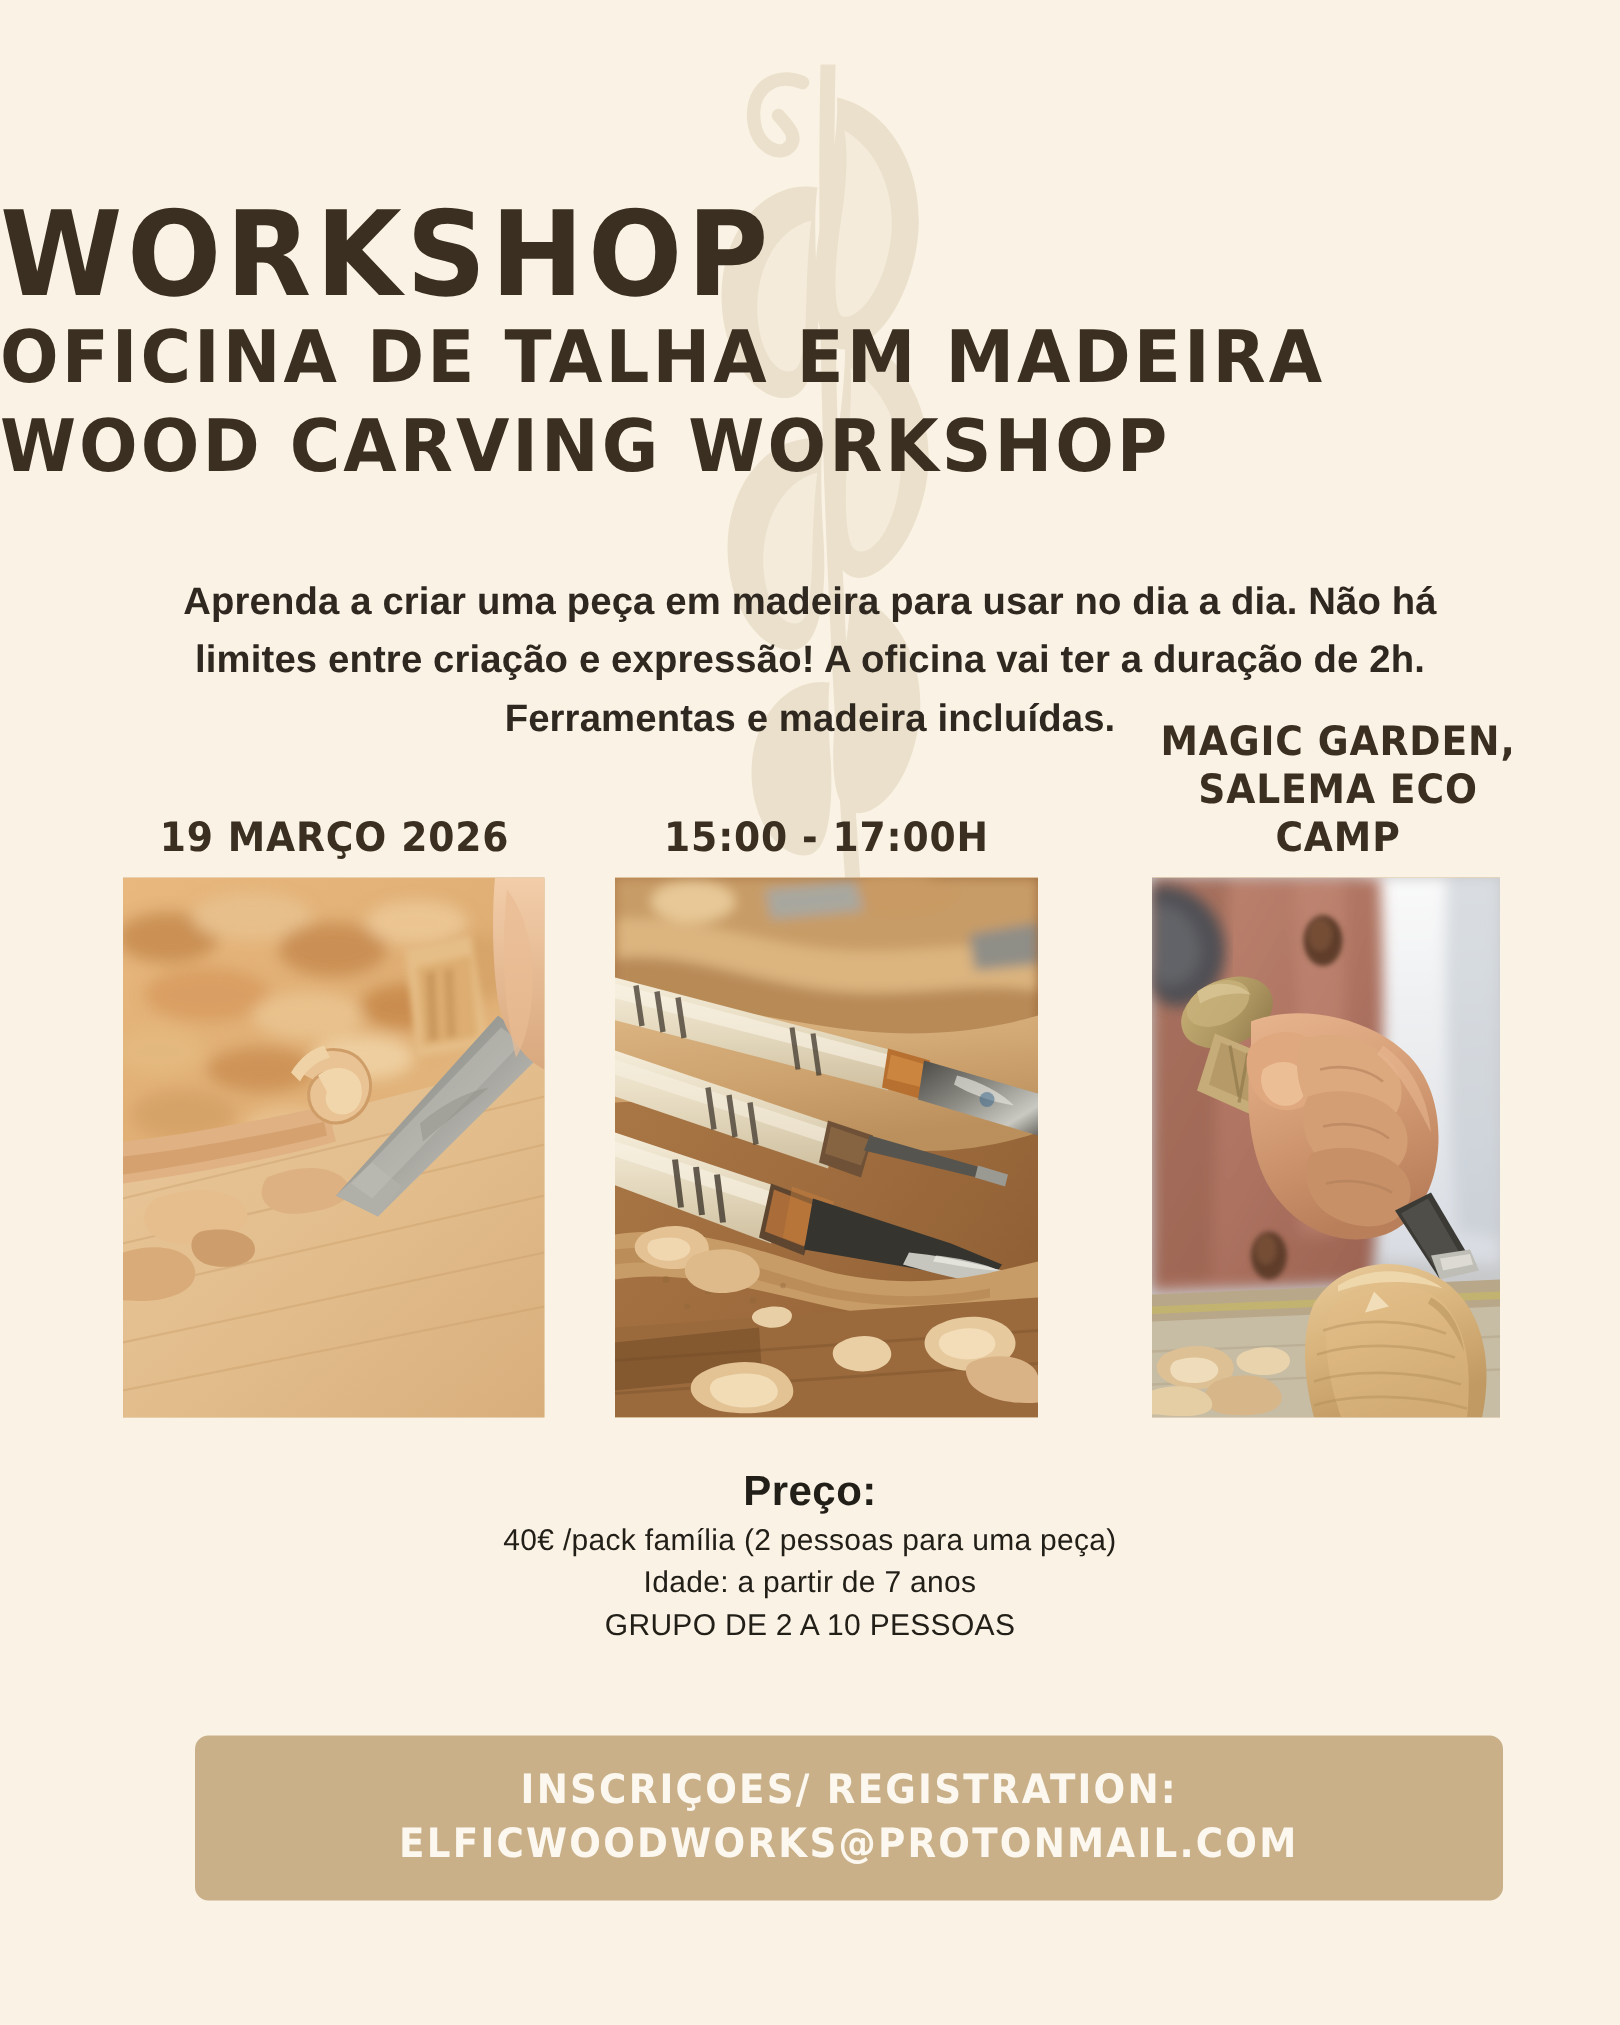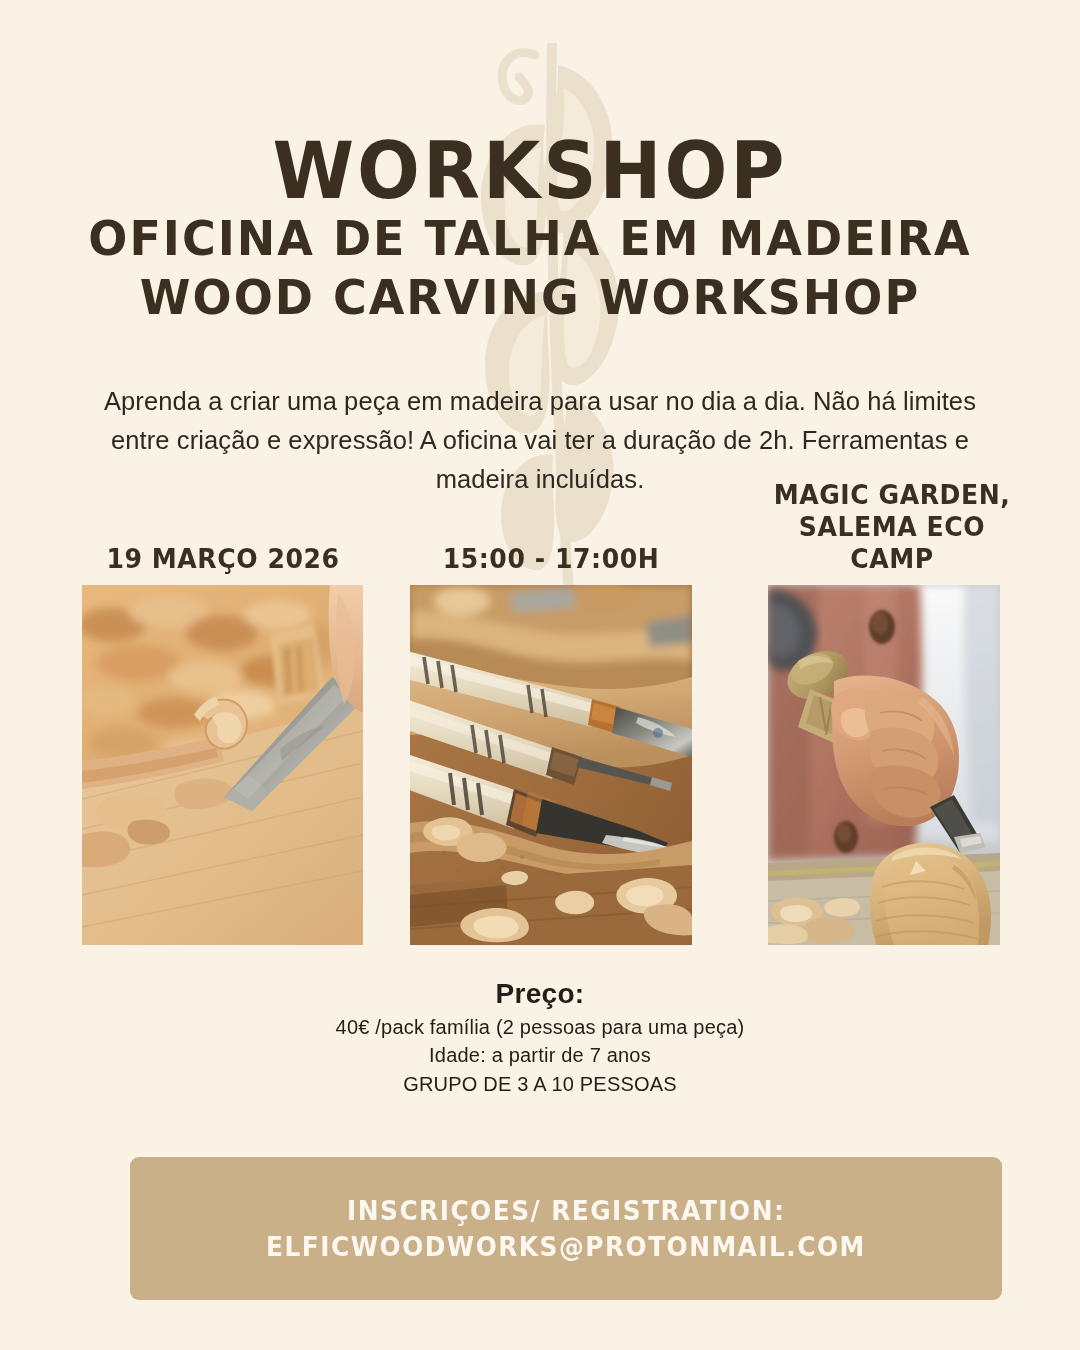--- a/index.html
+++ b/index.html
@@ -33,21 +33,21 @@
     pointer-events: none;
     z-index: 0;
   }
 
   
   .title-block {
     position: absolute;
     left: 0;
     top: 132px;
     width: 1060px;
-    text-align: center;
+    text-align: left;
     z-index: 2;
   }
   .title-main {
     font-family: "DejaVu Sans", sans-serif;
     font-weight: bold;
     font-size: 74px;
     letter-spacing: 3px;
     color: #3A2F20;
     line-height: 1.04;
     margin: 0;
@@ -70,20 +70,21 @@
     left: 84px;
     top: 382px;
     width: 912px;
     text-align: center;
     font-family: "Liberation Sans", sans-serif;
     font-size: 25.5px;
     line-height: 1.52;
     color: #2E2820;
     letter-spacing: 0.1px;
     z-index: 2;
+    font-weight: bold;
   }
 
   
   .info-row {
     position: absolute;
     left: 0;
     top: 505px;
     width: 1080px;
     height: 78px;
     z-index: 2;
@@ -146,21 +147,21 @@
     letter-spacing: 0.2px;
     line-height: 1.42;
   }
 
   
   .reg-banner {
     position: absolute;
     left: 130px;
     top: 1157px;
     width: 872px;
-    height: 143px;
+    height: 110px;
     background: #C9B088;
     border-radius: 9px;
     display: flex;
     flex-direction: column;
     align-items: center;
     justify-content: center;
     z-index: 2;
   }
   .reg-line {
     font-family: "DejaVu Sans", sans-serif;
@@ -548,21 +549,21 @@
         </g>
       </svg>
     </div>
 
   </div>
 
   <div class="price-block">
     <div class="price-heading">Preço:</div>
     <div class="price-line">40€ /pack família (2 pessoas para uma peça)</div>
     <div class="price-line">Idade: a partir de 7 anos</div>
-    <div class="price-line">GRUPO DE 3 A 10 PESSOAS</div>
+    <div class="price-line">GRUPO DE 2 A 10 PESSOAS</div>
   </div>
 
   <div class="reg-banner">
     <div class="reg-line l1">INSCRIÇOES/ REGISTRATION:</div>
     <div class="reg-line l2">ELFICWOODWORKS@PROTONMAIL.COM</div>
   </div>
 
 </div>
 
 </body></html>

